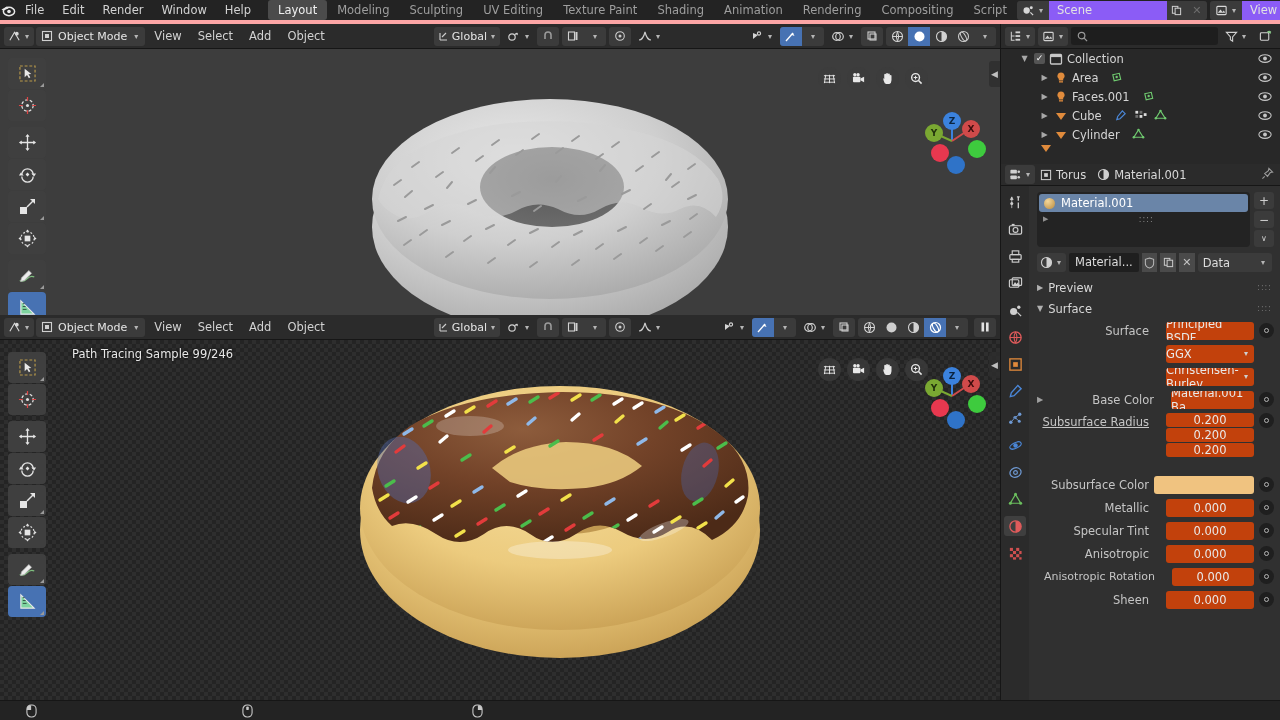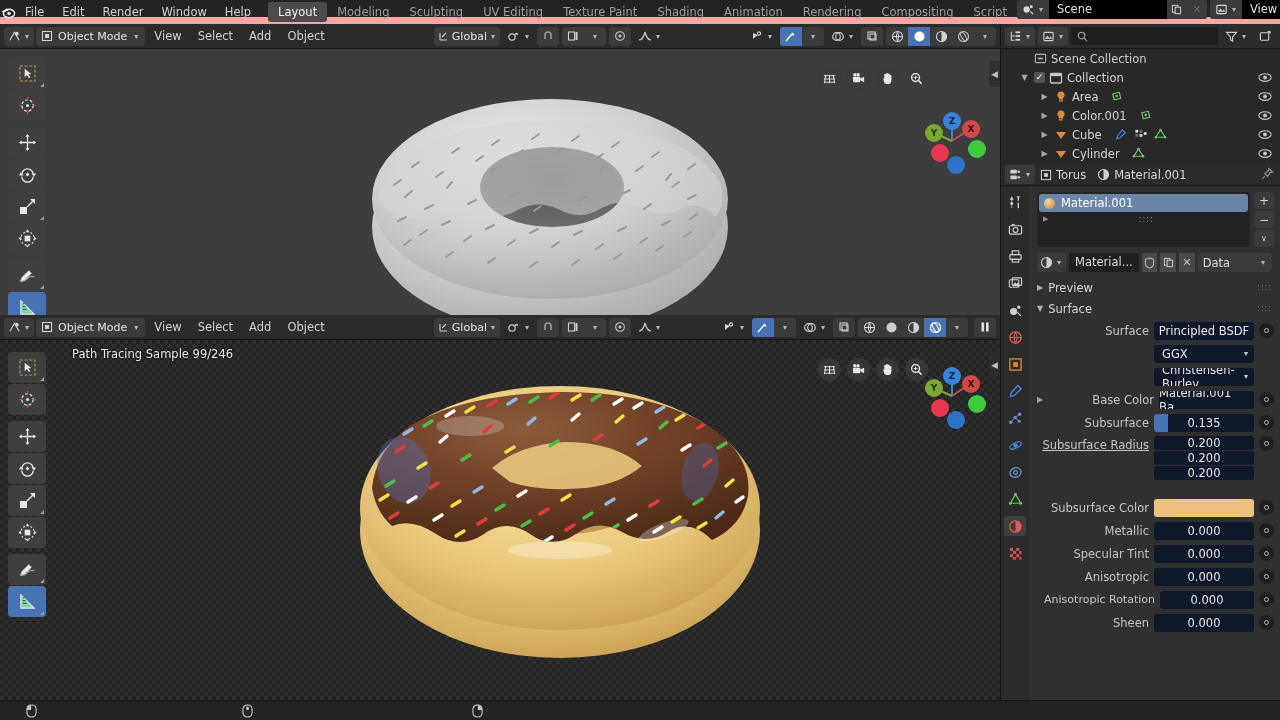--- a/index.html
+++ b/index.html
@@ -9,42 +9,42 @@
     font-family: "DejaVu Sans", "Liberation Sans", sans-serif;
     font-size: 11px;
     color: #e5e5e5;
     overflow: hidden;
   }
   .app { position: relative; width: 1280px; height: 720px; }
 
   
   .topbar {
     position: absolute; top: 0; left: 0; width: 1280px; height: 24px;
-    background: #232323; display: flex; align-items: flex-start;
-    border-bottom: 7px solid #fca5a5;
+    background: #232323; display: flex; align-items: center;
+    border-bottom: 4px solid #fca5a5;
   }
   .blender-logo { width: 26px; height: 24px; display: flex; align-items: center; justify-content: center; }
   .menu-item { padding: 0 9px; line-height: 24px; height: 24px; color: #d2d2d2; font-size: 11.5px; white-space: nowrap; }
   .wstabs { display: flex; align-items: center; margin-left: 8px; height: 24px; }
   .wstab {
     padding: 0 10px; height: 20px; line-height: 20px; font-size: 11.5px;
     color: #9e9e9e; border-radius: 3px; white-space: nowrap;
   }
   .wstab.active { background: #4b4b4b; color: #f0f0f0; }
   .topbar-right { margin-left: auto; display: flex; align-items: center; gap: 3px; padding-right: 4px; }
   .id-field {
     display: flex; align-items: center; height: 19px; background: #2b2b2b;
     border-radius: 3px; overflow: hidden;
   }
   .id-icon {
     display: flex; align-items: center; gap: 2px; padding: 0 4px 0 5px;
     height: 19px; background: #3b3b3b;
   }
   .id-name {
-    background: #000000; height: 19px; line-height: 19px; padding: 0 8px;
+    background: #8b5cf6; height: 19px; line-height: 19px; padding: 0 8px;
     min-width: 118px; color: #e2e2e2; font-size: 11.5px;
   }
   .id-btn {
     width: 20px; height: 19px; background: #3b3b3b; display: flex;
     align-items: center; justify-content: center; color: #c8c8c8;
   }
   .id-btn.dim { color: #6d6d6d; }
 
   
   .ed-header {
@@ -183,25 +183,25 @@
   }
   .panel-head {
     height: 21px; display: flex; align-items: center; gap: 5px;
     padding: 0 8px; color: #d8d8d8; font-size: 11.5px;
   }
   .dots { margin-left: auto; color: #777; letter-spacing: 1px; font-size: 8px; }
   .prop-row { display: flex; align-items: center; height: 23px; padding: 0 6px 0 8px; gap: 5px; }
   .prop-label { width: 112px; text-align: right; color: #c5c5c5; font-size: 11.5px; flex-shrink: 0; }
   .prop-tri { width: 10px; color: #a0a0a0; font-size: 8px; flex-shrink: 0; }
   .prop-field {
-    flex: 1; height: 18px; background: #0f172a; border-radius: 3px;
+    flex: 1; height: 18px; background: #c2410c; border-radius: 3px;
     display: flex; align-items: center; justify-content: center;
-    font-size: 11.5px; color: #e8e8e8; position: relative; overflow: hidden;
-  }
-  .prop-field.left { justify-content: flex-start; padding-left: 8px; }
+    font-size: 11.5px; color: #e8e8e8; position: relative; overflow: hidden; margin-left: 12px;
+  }
+  .prop-field.left { justify-content: flex-start; }
   .prop-field .fill {
     position: absolute; left: 0; top: 0; bottom: 0; background: #4772b3;
   }
   .prop-field span.val { position: relative; z-index: 1; }
   .prop-field .caret { position: absolute; right: 6px; color: #cfcfcf; font-size: 8px; z-index: 1; }
   .prop-dot {
     width: 15px; height: 15px; border-radius: 50%; background: #1f1f1f;
     display: flex; align-items: center; justify-content: center; flex-shrink: 0;
   }
   .prop-dot i { width: 5px; height: 5px; border: 1px solid #b4b4b4; border-radius: 50%; display: block; }
@@ -998,29 +998,20 @@
       </div>
       <div class="tbtn">
         <svg width="13" height="13" viewBox="0 0 14 14">
             <rect x="1.5" y="3" width="9" height="8" rx="1" fill="none" stroke="#d0d0d0" stroke-width="1.2"></rect>
             <path d="M10 3 L10 1 M12 2 L12 4 M9 2 L13 2 M11 0.8 L11 3.2" stroke="#8fd08f" stroke-width="1.2"></path>
           </svg>
       </div>
     </div>
     <div class="ol-body">
 
-      <div class="ol-row" style="opacity:0.95;">
-        <span class="ol-ind" style="width:14px;"></span>
-        <span class="ol-disc"></span>
-        <svg width="13" height="13" viewBox="0 0 14 14">
-            <rect x="1.5" y="2.5" width="11" height="9" rx="1" fill="none" stroke="#b8b8b8" stroke-width="1.2"></rect>
-            <rect x="4.5" y="6" width="5" height="2" fill="#b8b8b8"></rect>
-          </svg>
-        <span>Scene Collection</span>
-      </div>
 
       <div class="ol-row">
         <span class="ol-ind" style="width:14px;"></span>
         <span class="ol-disc">▼</span>
         <span class="ol-chk">✓</span>
         <svg width="14" height="14" viewBox="0 0 14 14">
             <rect x="1.5" y="2.5" width="11" height="9.5" rx="1" fill="none" stroke="#c8c8c8" stroke-width="1.3"></rect>
             <rect x="1.5" y="2.5" width="11" height="2.6" fill="#c8c8c8"></rect>
           </svg>
         <span>Collection</span>
@@ -1052,21 +1043,21 @@
         </span>
       </div>
 
       <div class="ol-row">
         <span class="ol-ind" style="width:34px;"></span>
         <span class="ol-disc">▶</span>
         <svg width="14" height="14" viewBox="0 0 14 14">
             <path d="M7 1.5 A3.6 3.6 0 0 1 9.2 8 L9.2 9.5 L4.8 9.5 L4.8 8 A3.6 3.6 0 0 1 7 1.5 Z" fill="#e08b3c"></path>
             <rect x="5" y="10.2" width="4" height="1.3" fill="#e08b3c"></rect>
           </svg>
-        <span>Color.001</span>
+        <span>Faces.001</span>
         <svg width="13" height="13" viewBox="0 0 14 14" style="margin-left:8px;">
             <path d="M3 4 L10 2.5 L11.5 9 L4.5 10.5 Z" fill="none" stroke="#6fc96f" stroke-width="1.2"></path>
             <circle cx="7.2" cy="6.5" r="1.3" fill="#6fc96f"></circle>
           </svg>
         <span class="ol-eye">
           <svg width="14" height="11" viewBox="0 0 16 12">
               <ellipse cx="8" cy="6" rx="7" ry="4.4" fill="none" stroke="#c6c6c6" stroke-width="1.2"></ellipse>
               <circle cx="8" cy="6" r="2.2" fill="#c6c6c6"></circle>
             </svg>
         </span>
@@ -1359,30 +1350,20 @@
         <span class="prop-tri">▶</span>
         <span class="prop-label" style="width:102px;">Base Color</span>
         <div class="prop-field">
           <span class="val">Material.001 Ba..</span>
         </div>
         <div class="prop-dot">
             <i></i>
           </div>
       </div>
 
-      <div class="prop-row">
-        <span class="prop-label">Subsurface</span>
-        <div class="prop-field">
-          <span class="fill" style="width:13.5%;"></span>
-          <span class="val">0.135</span>
-        </div>
-        <div class="prop-dot">
-            <i></i>
-          </div>
-      </div>
 
       <div class="prop-row" style="height:62px; align-items:flex-start; padding-top:2px;">
         <span class="prop-label" style="line-height:18px;text-decoration:underline;">Subsurface Radius</span>
         <div class="stack">
           <div class="prop-field">
               <span class="val">0.200</span>
             </div>
           <div class="prop-field">
               <span class="val">0.200</span>
             </div>

